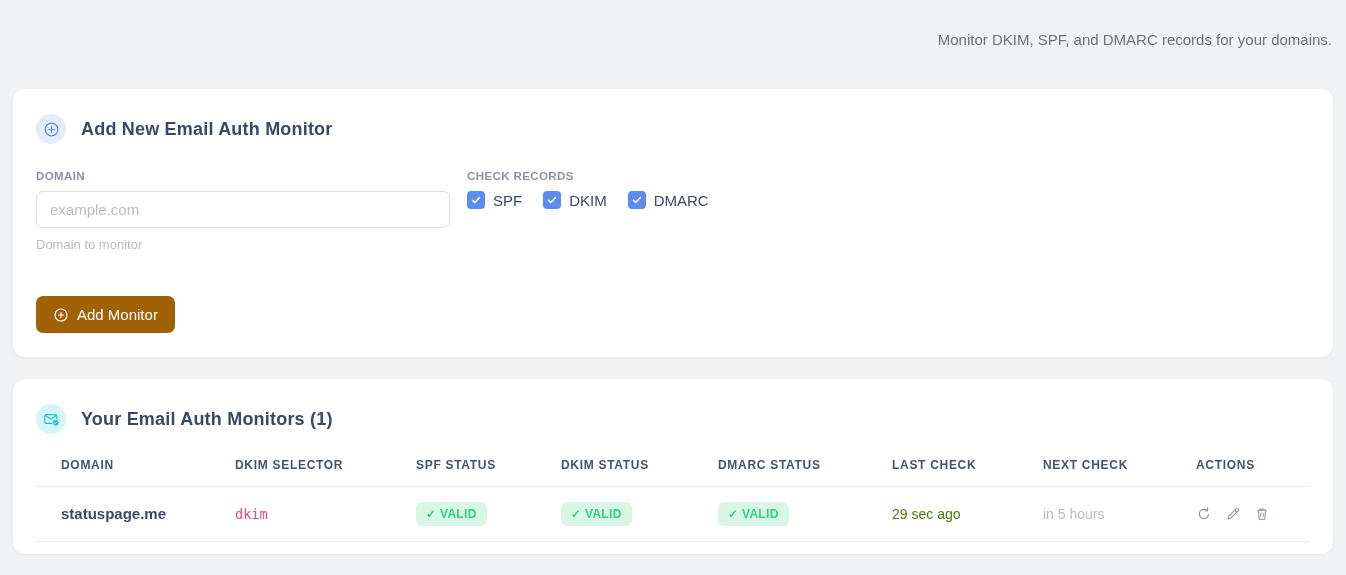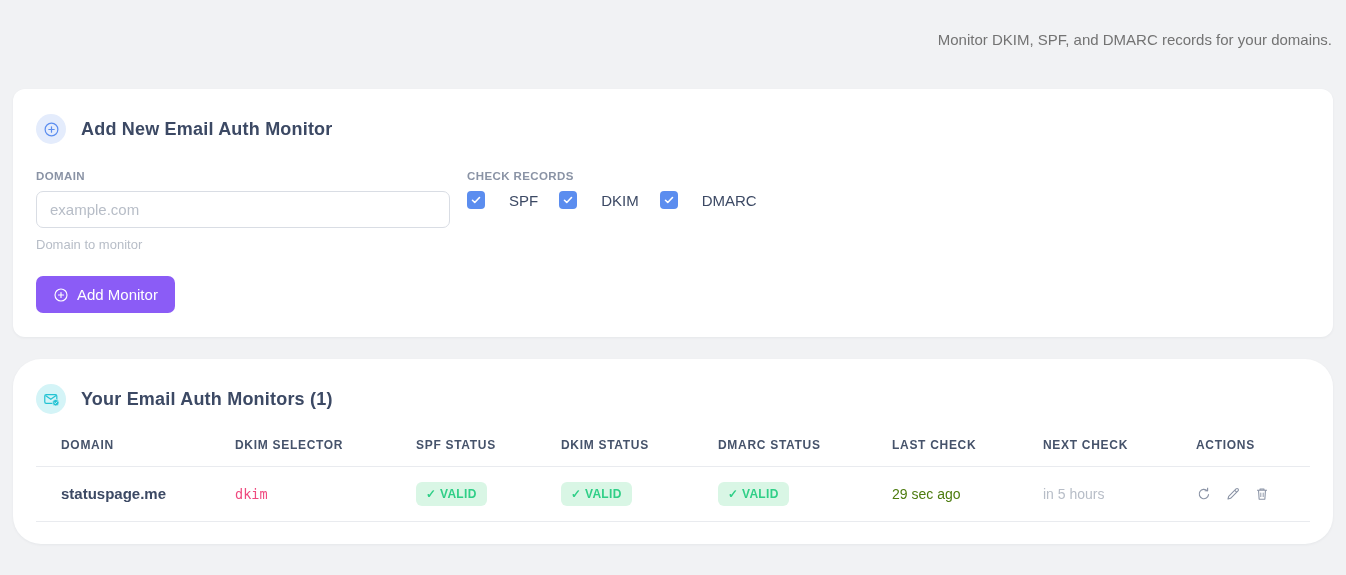--- a/index.html
+++ b/index.html
@@ -17,21 +17,21 @@
   .page-subtitle { margin-top: 19px; font-size: 15px; color: #737373; text-align: right; }
   
   .card {
     background: #ffffff;
     border-radius: 12px;
     margin: 0 13px;
     box-shadow: 0 1px 3px rgba(25,35,60,.05);
     padding: 25px 23px 24px;
   }
   .card-add { margin-top: 41px; }
-  .card-list { margin-top: 22px; padding-bottom: 22px; border-radius: 28px; }
+  .card-list { margin-top: 22px; padding-bottom: 12px; }
   .card-title-row { display: flex; align-items: center; gap: 15px; }
   .icon-badge {
     width: 30px; height: 30px; border-radius: 50%;
     display: flex; align-items: center; justify-content: center;
     flex: 0 0 auto;
   }
   .icon-badge.blue { background: #e4ecfc; }
   .icon-badge.teal { background: #d4f4f7; }
   .card-title { font-size: 18px; font-weight: 700; color: #3c4964; letter-spacing: .2px; }
   
@@ -48,30 +48,30 @@
   .text-input {
     width: 100%; height: 37px;
     border: 1px solid #d9dde4; border-radius: 7px;
     padding: 0 13px; font-size: 15px; color: #3c4964;
     font-family: "Liberation Sans", sans-serif;
     background: #fff; outline: none;
   }
   .text-input::placeholder { color: #b7bdc7; }
   .field-hint { margin-top: 9px; font-size: 13px; color: #b7bdc7; }
   .checks-row { display: flex; align-items: center; gap: 21px; margin-top: 3px; }
-  .check-item { display: flex; align-items: center; gap: 24px; cursor: pointer; }
+  .check-item { display: flex; align-items: center; gap: 8px; cursor: pointer; }
   .checkbox {
     width: 18px; height: 18px; border-radius: 4px;
     background: #5b8def; display: flex; align-items: center; justify-content: center;
   }
   .check-label { font-size: 15px; color: #3c4964; }
   .btn-primary {
-    margin-top: 24px;
+    margin-top: 44px;
     display: inline-flex; align-items: center; gap: 8px;
-    background: #8b5cf6; color: #ffffff; border: none;
+    background: #a16207; color: #ffffff; border: none;
     height: 37px; padding: 0 17px; border-radius: 7px;
     font-size: 15px; font-family: "Liberation Sans", sans-serif;
     cursor: pointer;
   }
   
   table { border-collapse: collapse; table-layout: fixed; width: 1274px; margin-top: 24px; }
   th {
     text-align: left; font-size: 12px; font-weight: 700;
     color: #46536b; letter-spacing: .7px;
     padding: 0 0 14px 25px;

